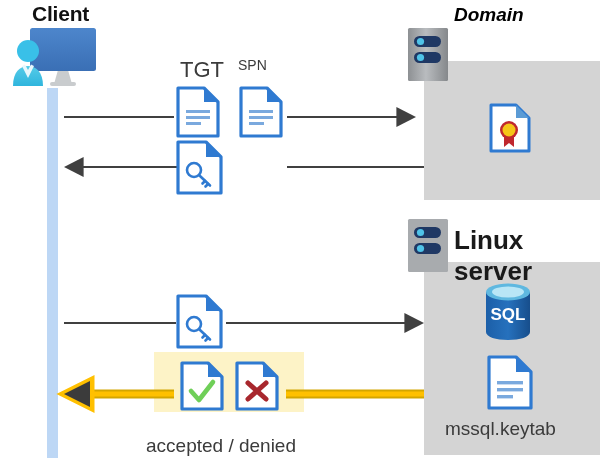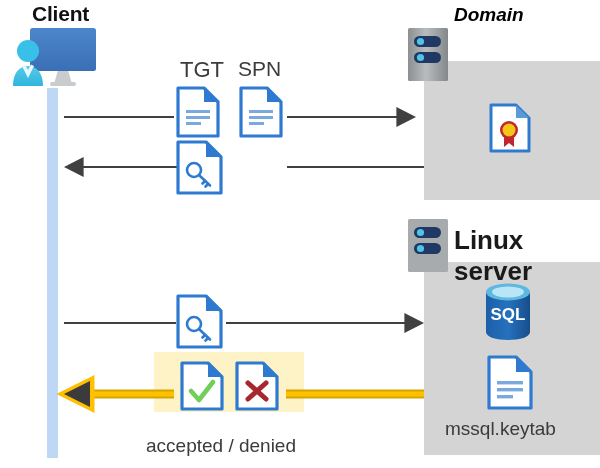--- a/index.html
+++ b/index.html
@@ -24,21 +24,21 @@
     left:450px;top:2px;width:150px;
     font-size:19px;font-weight:bold;color:#000000;
     line-height:25px;
     font-style:italic;
   }
   .ttl-linux{
     left:450px;top:225px;
     font-size:26px;font-weight:bold;color:#1a1a1a;
   }
   .lbl-tgt{left:176px;top:57px;font-size:22px;color:#3b3b3b;}
-  .lbl-spn{left:234px;top:57px;font-size:21px;color:#3b3b3b;}
+  .lbl-spn{left:234px;top:57px;font-size:14px;color:#3b3b3b;}
   .lbl-keytab{left:441px;top:418px;font-size:19px;color:#3b3b3b;}
   .lbl-accdeny{left:142px;top:435px;font-size:19px;color:#3b3b3b;}
 
   
   .lifeline{
     left:43px;top:88px;width:11px;height:370px;
     background:#bdd7f5;
   }
   .graybox{background:#d4d4d4;}
   .gb-dc{left:420px;top:61px;width:180px;height:139px;}

